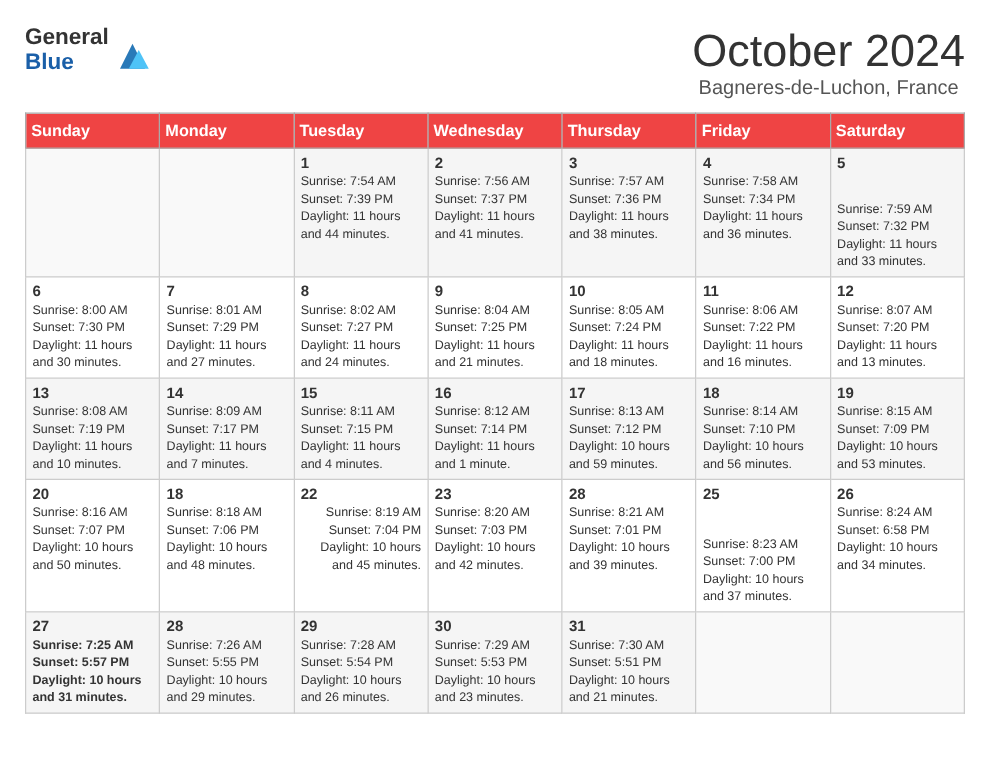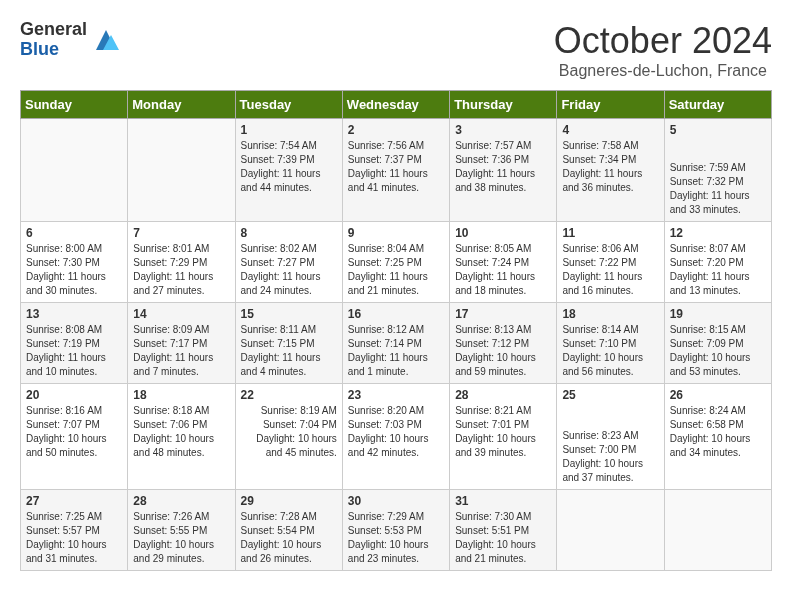--- a/index.html
+++ b/index.html
@@ -11,21 +11,21 @@
       padding: 20px;
     }
     .header {
       display: flex;
       align-items: flex-start;
       justify-content: space-between;
       margin-bottom: 10px;
     }
     .logo {
       display: flex;
-      align-items: center;
+      align-items: flex-end;
     }
     .logo-text {
       display: flex;
       flex-direction: column;
       line-height: 1.1;
     }
     .logo-general {
       font-size: 18px;
       font-weight: bold;
       color: #333;
@@ -51,21 +51,21 @@
     .subtitle {
       font-size: 16px;
       color: #555;
     }
     table {
       width: 100%;
       border-collapse: collapse;
       table-layout: fixed;
     }
     thead tr th {
-      background-color: #4d7c0f;
+      background-color: #ef4444;
       color: #fff;
       font-size: 13px;
       font-weight: bold;
       padding: 6px 4px;
       text-align: left;
       border: 1px solid #aaa;
     }
     tbody tr td {
       border: 1px solid #ccc;
       vertical-align: top;
@@ -291,21 +291,21 @@
         <td>
           <span class="day-number">26</span>
           <div class="day-info" style="white-space: pre-line;">Sunrise: 8:24 AM
 Sunset: 6:58 PM
 Daylight: 10 hours and 34 minutes.</div>
         </td>
       </tr>
       <tr>
         <td>
           <span class="day-number">27</span>
-          <div class="day-info" style="white-space: pre-line;">Sunrise: 7:25 AM
+          <div class="day-info" style="white-space: pre-line; font-weight: bold;">Sunrise: 7:25 AM
 Sunset: 5:57 PM
 Daylight: 10 hours and 31 minutes.</div>
         </td>
         <td>
           <span class="day-number">28</span>
           <div class="day-info" style="white-space: pre-line;">Sunrise: 7:26 AM
 Sunset: 5:55 PM
 Daylight: 10 hours and 29 minutes.</div>
         </td>
         <td>

